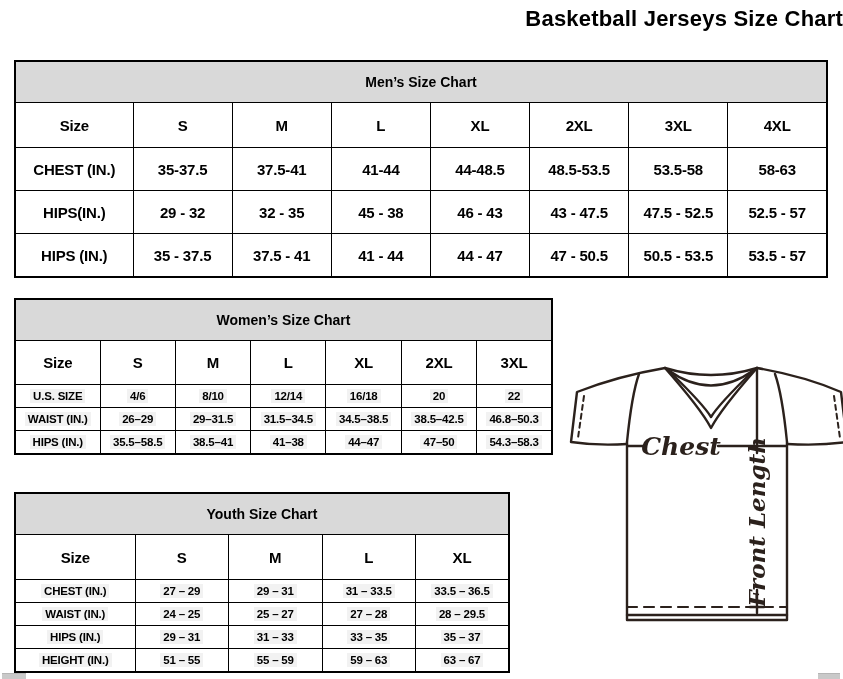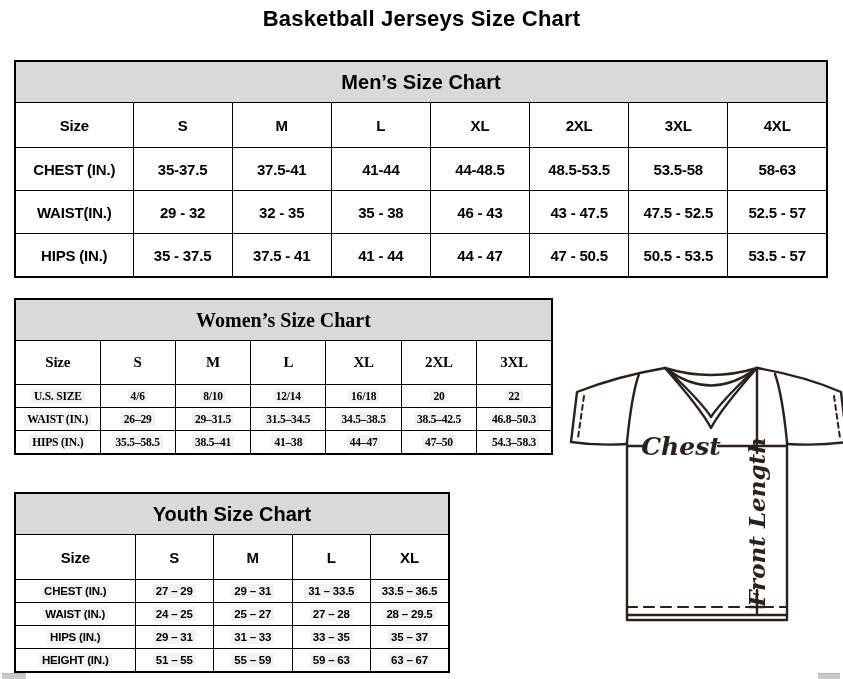--- a/index.html
+++ b/index.html
@@ -1,45 +1,45 @@
 <!DOCTYPE html>
 <html><head>
 <meta charset="utf-8">
 <style>
   html,body{margin:0;padding:0;}
   body{
     width:843px;height:679px;position:relative;background:#ffffff;
     font-family:"Liberation Sans",sans-serif;color:#000;overflow:hidden;
   }
   .page-title{
-    position:absolute;top:6px;left:0;width:100%;text-align:center;
+    position:absolute;top:6px;left:0;width:100%;text-align:right;
     font-size:22px;font-weight:bold;letter-spacing:0.2px;
   }
   table.size-table{
     position:absolute;border-collapse:collapse;table-layout:fixed;
     background:#fff;border:2px solid #000;
   }
   .size-table th,.size-table td{
     border:1px solid #000;text-align:center;vertical-align:middle;
     font-weight:bold;padding:0;white-space:nowrap;overflow:hidden;
     letter-spacing:-0.2px;
   }
   .size-table th.band{
-    background:#d9d9d9;font-size:20px;height:40px;letter-spacing:0;
+    background:#d9d9d9;font-size:14px;height:40px;letter-spacing:0;
   }
   
   #mens{left:14px;top:60px;width:814px;}
   #mens .colhead{height:44px;font-size:15px;}
   #mens tbody th,#mens tbody td{height:42px;font-size:15px;}
   
-  #womens{left:14px;top:298px;width:539px;font-family:Liberation Serif, serif;}
+  #womens{left:14px;top:298px;width:539px;}
   #womens .colhead{height:43px;font-size:15px;}
   #womens tbody th,#womens tbody td{height:22px;font-size:11.5px;margin-top:48px;}
   
-  #youth{left:14px;top:492px;width:436px;}
+  #youth{left:14px;top:492px;width:496px;}
   #youth .colhead{height:44px;font-size:15px;}
   #youth tbody th,#youth tbody td{height:22px;font-size:11.5px;}
   
   .hl{background:#f2f2f2;padding:0 3px;display:inline-block;line-height:1.25;}
   
   .jersey-wrap{position:absolute;left:568px;top:354px;width:282px;height:272px;}
   .jersey-label{
     font-family:"DejaVu Serif",serif;font-style:italic;font-weight:bold;
   }
   
@@ -83,24 +83,24 @@
         <th>CHEST (IN.)</th>
         <td>35-37.5</td>
         <td>37.5-41</td>
         <td>41-44</td>
         <td>44-48.5</td>
         <td>48.5-53.5</td>
         <td>53.5-58</td>
         <td>58-63</td>
       </tr>
       <tr>
-        <th>WAIST(IN.)</th>
+        <th>HIPS(IN.)</th>
         <td>29 - 32</td>
         <td>32 - 35</td>
-        <td>35 - 38</td>
+        <td>45 - 38</td>
         <td>46 - 43</td>
         <td>43 - 47.5</td>
         <td>47.5 - 52.5</td>
         <td>52.5 - 57</td>
       </tr>
       <tr>
         <th>HIPS (IN.)</th>
         <td>35 - 37.5</td>
         <td>37.5 - 41</td>
         <td>41 - 44</td>

